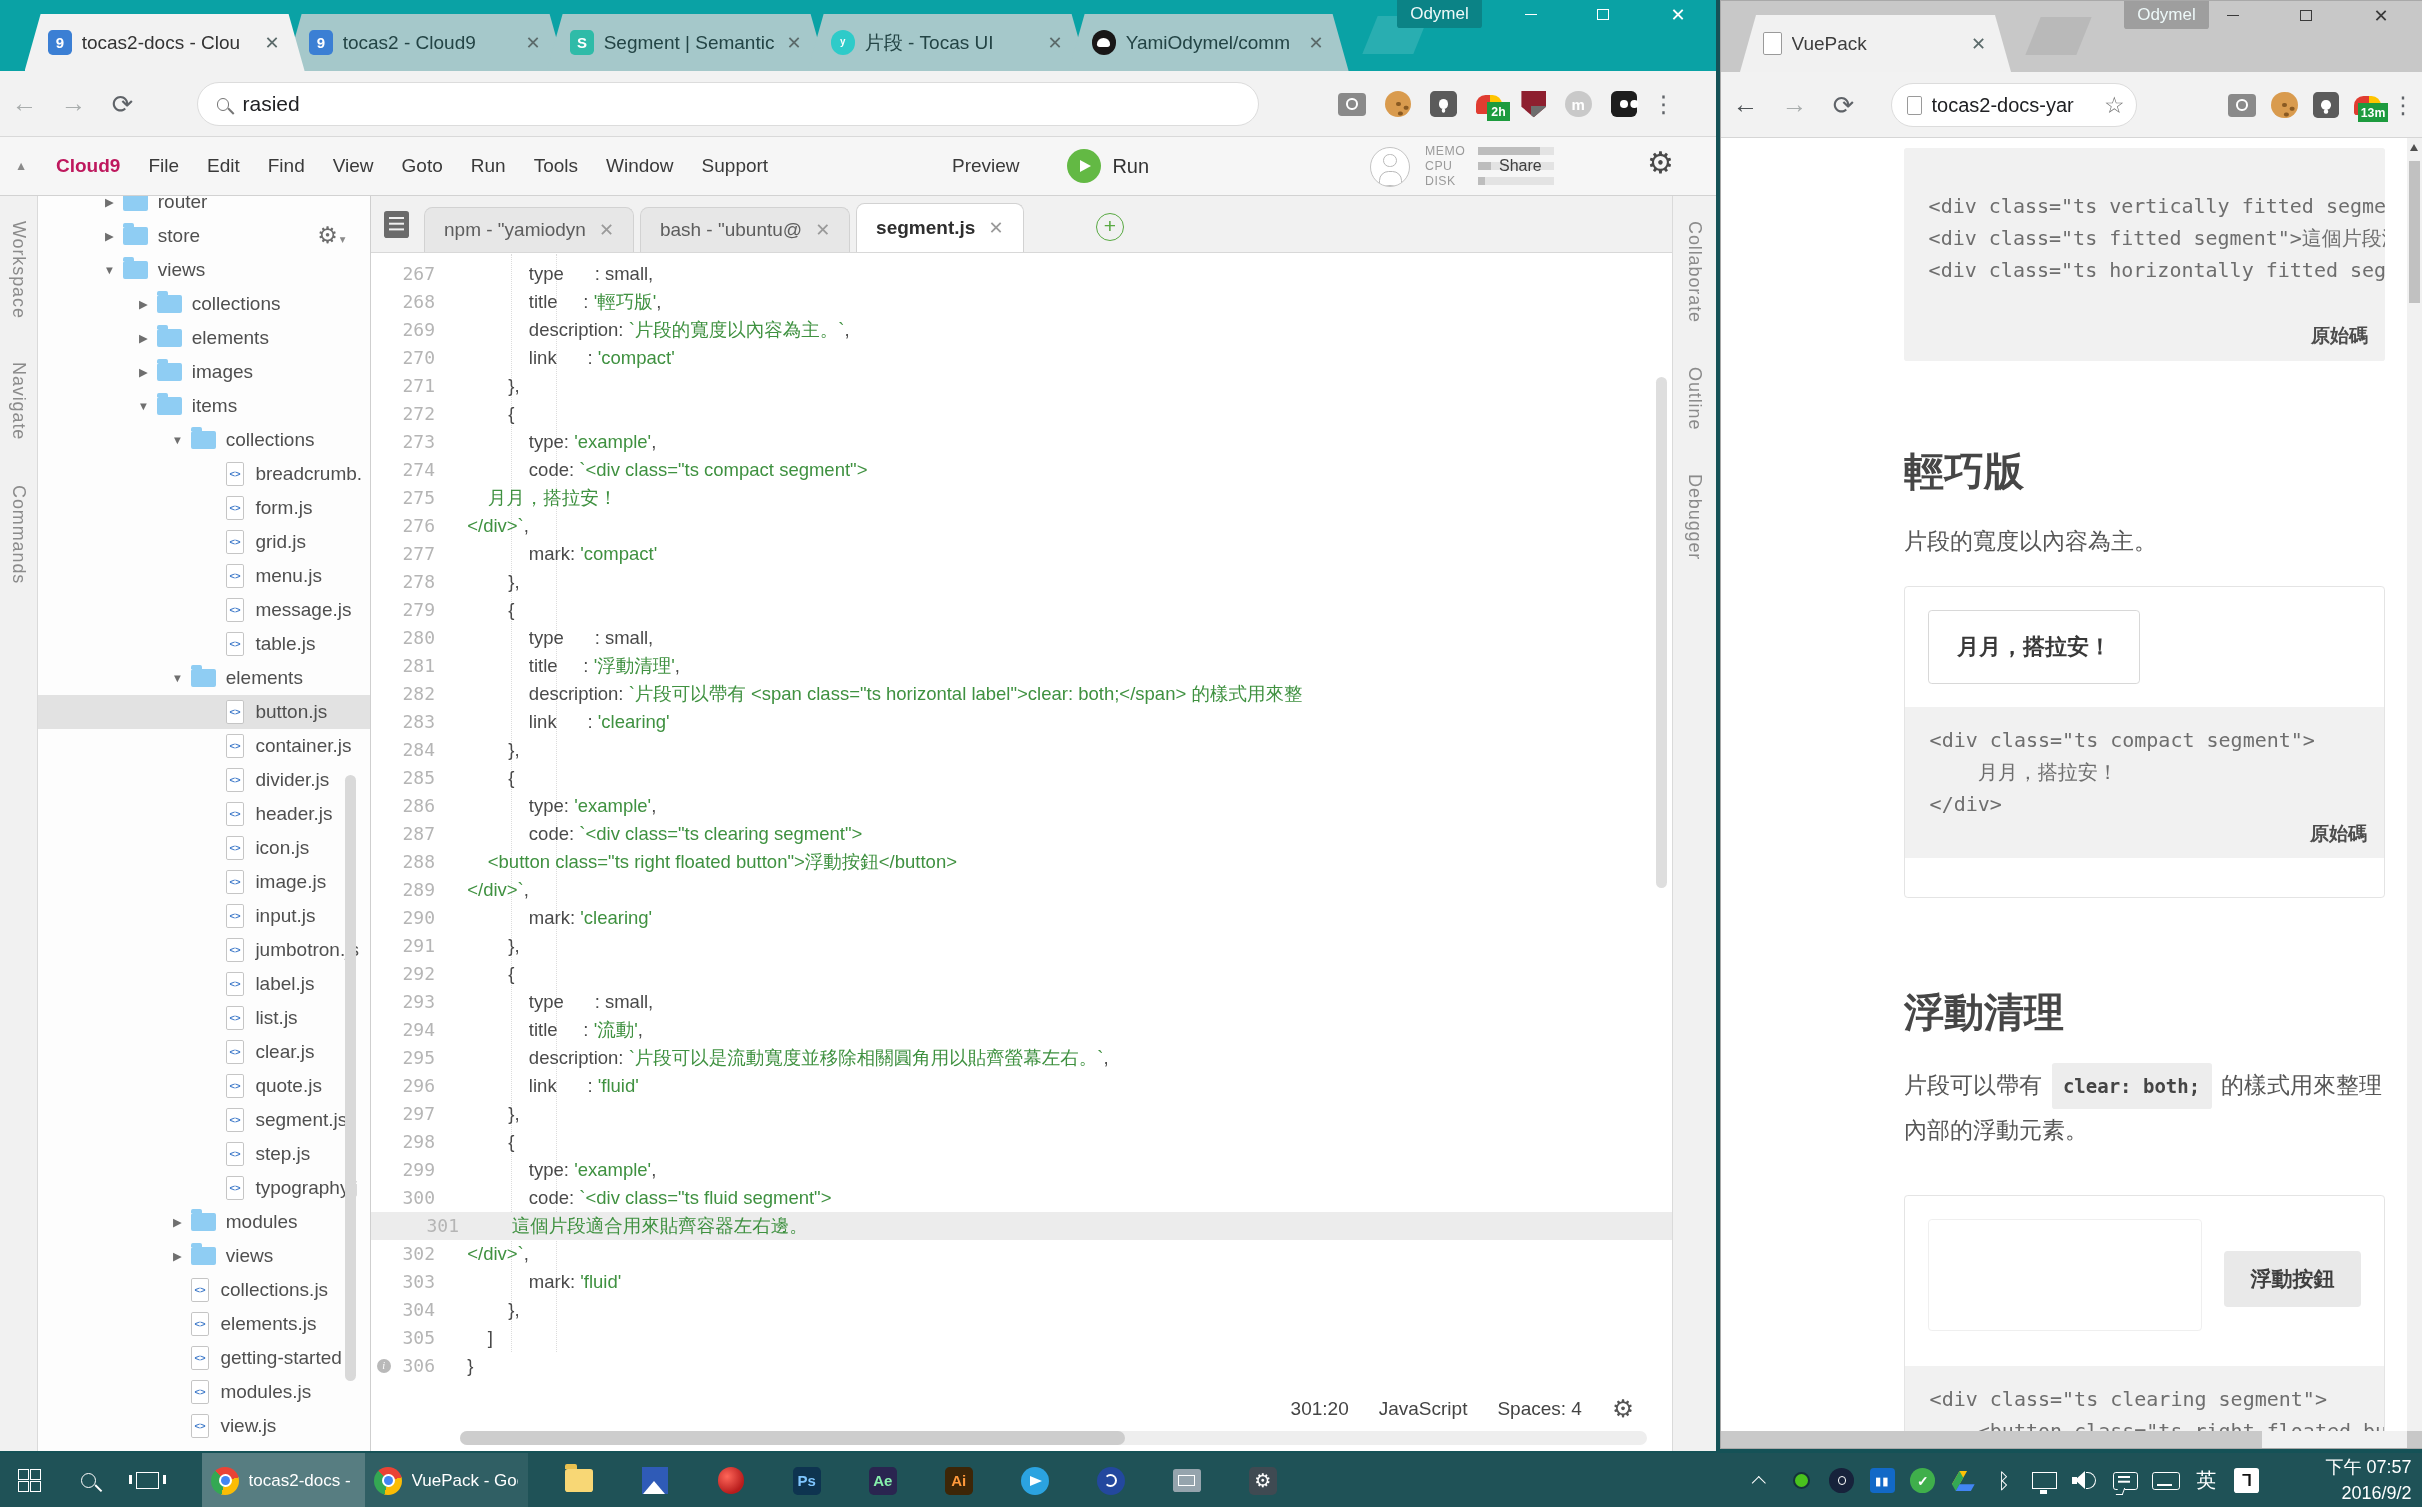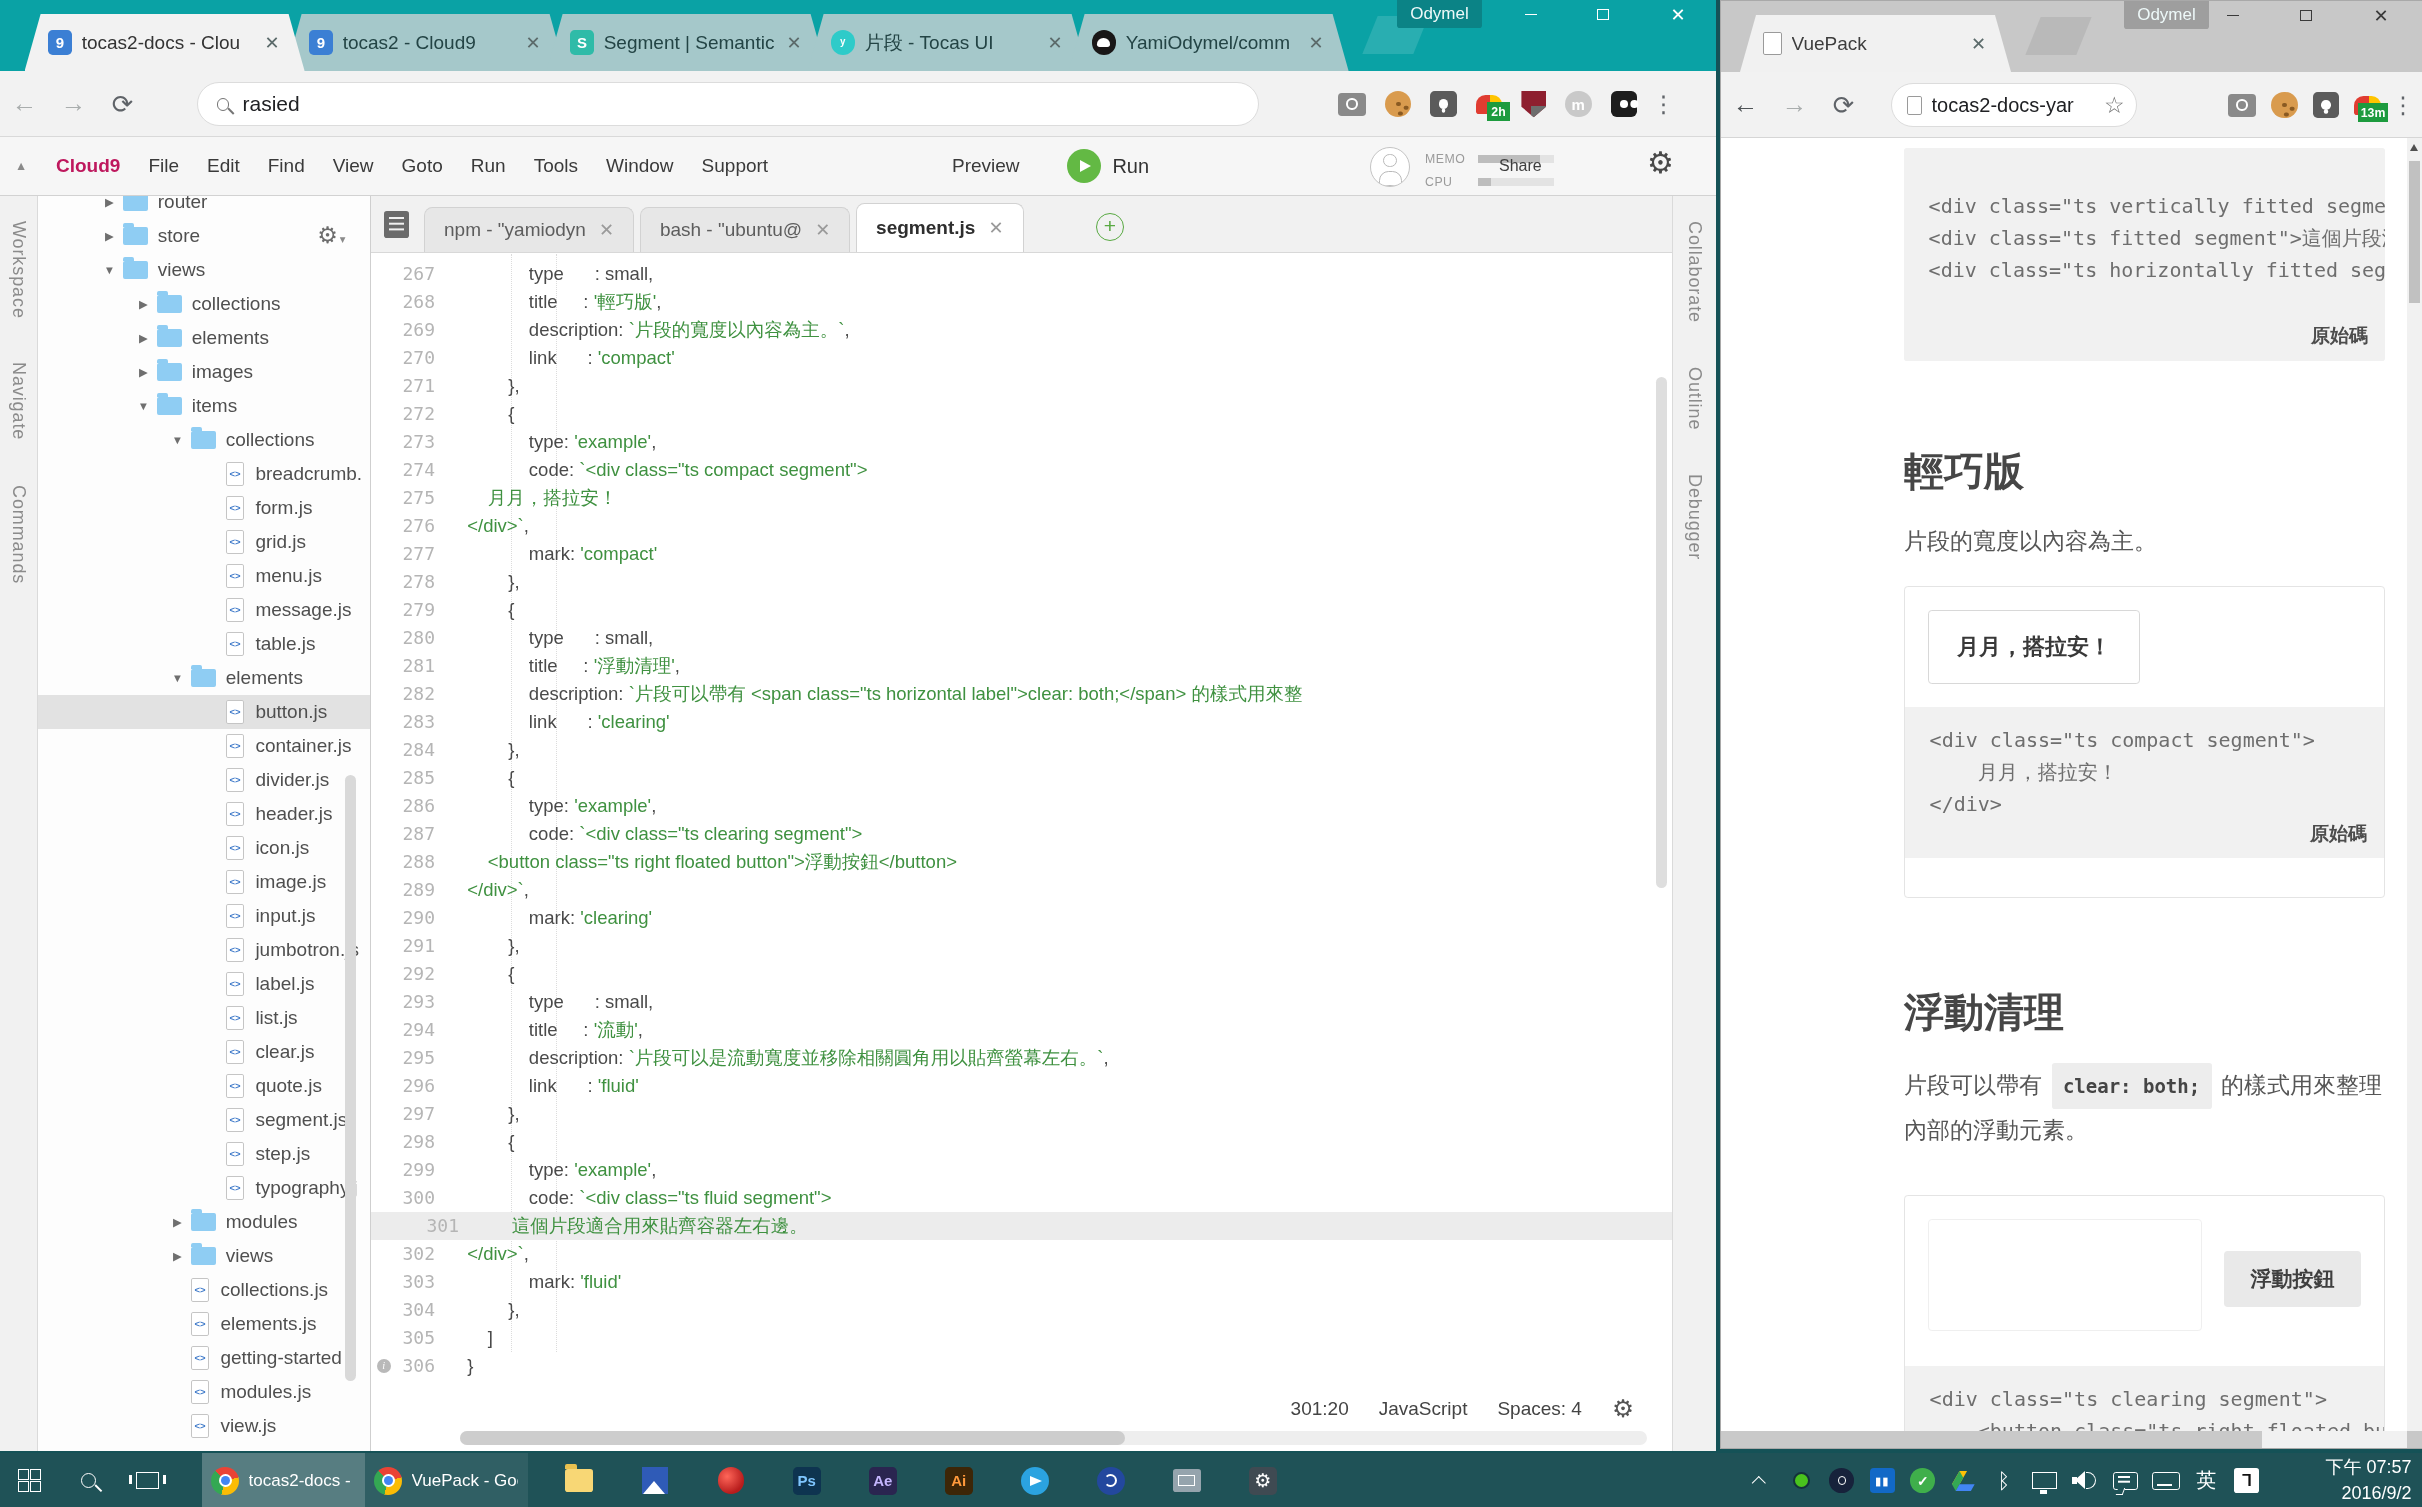--- a/index.html
+++ b/index.html
@@ -77,21 +77,21 @@
   .mitem:first-of-type{font-weight:bold;color:#be185d;}
   #c9-preview{position:absolute;left:952px;font-size:19px;color:#3a3a3a;}
   #c9-run{position:absolute;left:1067px;display:flex;align-items:center;gap:11.4px;}
   #c9-run .pbtn{width:34px;height:34px;border-radius:50%;background:#63b944;display:flex;align-items:center;justify-content:center;}
   #c9-run .pbtn i{width:0;height:0;border-left:11.4px solid #fff;border-top:6.6px solid transparent;border-bottom:6.6px solid transparent;margin-left:2.8px;}
   #c9-run .rlabel{font-size:20px;color:#333;}
   #c9-avatar{position:absolute;left:1370px;top:9.5px;width:40px;height:40px;border-radius:50%;background:#fff;border:1.9px solid #c4c4c4;overflow:hidden;}
   #c9-avatar::before{content:"";position:absolute;left:12.3px;top:6.6px;width:11.4px;height:11.4px;border:1.9px solid #b9b9b9;border-radius:50%;}
   #c9-avatar::after{content:"";position:absolute;left:7.6px;top:23px;width:21px;height:13.2px;border:1.9px solid #b9b9b9;border-radius:9.5px 9.5px 0 0;}
   #c9-meters{position:absolute;left:1425px;top:6.6px;}
-  .meter{display:flex;align-items:center;gap:7.6px;height:15px;margin-top:8px;}
+  .meter{display:flex;align-items:center;gap:7.6px;height:15px;}
   .meter .mlabel{width:45px;font-size:12.3px;color:#9a9a9a;letter-spacing:0.5px;}
   .meter .mtrack{width:76px;height:8.5px;background:#e3e3e3;}
   .meter .mfill{height:100%;background:#bdbdbd;}
   #c9-share{position:absolute;left:1499px;font-size:16px;color:#3e3e3e;}
   #c9-gear{position:absolute;left:1647px;font-size:30px;color:#4a4a4a;top:7.6px;}
 
   .rail{position:absolute;top:196px;bottom:0;background:#f1f1f1;display:flex;flex-direction:column;
     align-items:center;gap:44px;padding-top:24.6px;}
   #rail-left{left:0;width:38px;border-right:0.9px solid #dadada;}
   #rail-right{right:0;width:44px;border-left:0.9px solid #dadada;}
@@ -211,21 +211,21 @@
   #tb-icons{display:flex;margin-left:13.2px;}
   .tslot{width:76px;height:55px;display:flex;align-items:center;justify-content:center;flex:none;}
   .ic-explorer{width:28px;height:23px;background:#f8d775;border-radius:2.8px;position:relative;}
   .ic-explorer::before{content:"";position:absolute;top:-4.7px;left:0;width:12.3px;height:4.7px;background:#e9c14f;border-radius:1.9px 1.9px 0 0;}
   .ic-photos{width:26.5px;height:26.5px;background:#2f5bb7;position:relative;overflow:hidden;}
   .ic-photos i{position:absolute;bottom:0;left:1.9px;width:0;height:0;border-left:11.4px solid transparent;
     border-right:11.4px solid transparent;border-bottom:13.2px solid #fff;}
   .ic-recorder{width:26.5px;height:26.5px;border-radius:50%;background:radial-gradient(circle at 35% 35%,#ff6659,#b71c1c 70%);}
   .sqapp{width:28px;height:28px;border-radius:4.7px;font-size:15px;font-weight:bold;display:flex;align-items:center;justify-content:center;}
   .ic-ps{background:#0e3450;color:#7fc6ff;}
-  .ic-ae{background:#2a2550;color:#c4b5fd;text-align:center;}
+  .ic-ae{background:#2a2550;color:#86efac;text-align:center;}
   .ic-ai{background:#3d2607;color:#ff9a3c;}
   .ic-telegram{width:28px;height:28px;border-radius:50%;background:#2ba3e0;}
   .ic-telegram i{width:0;height:0;border-left:12.3px solid #fff;border-top:5.7px solid transparent;border-bottom:5.7px solid transparent;margin-left:2.8px;}
   .ic-blue-app{width:28px;height:28px;border-radius:50%;background:#23489e;}
   .ic-blue-app i{width:13.2px;height:13.2px;border:2.8px solid #fff;border-radius:50%;border-left-color:transparent;}
   .ic-screenshot{width:28px;height:23px;background:#95a4ad;border-radius:2.8px;}
   .ic-screenshot i{width:17px;height:11.4px;border:1.9px solid #fff;}
   .ic-settings-app{width:28px;height:28px;background:#3f4a52;border-radius:4.7px;color:#fff;font-size:19px;}
   #tb-tray{position:absolute;right:163px;display:flex;align-items:center;gap:14px;height:55px;}
   .tic{width:26.5px;height:55px;display:flex;align-items:center;justify-content:center;flex:none;color:#fff;}

